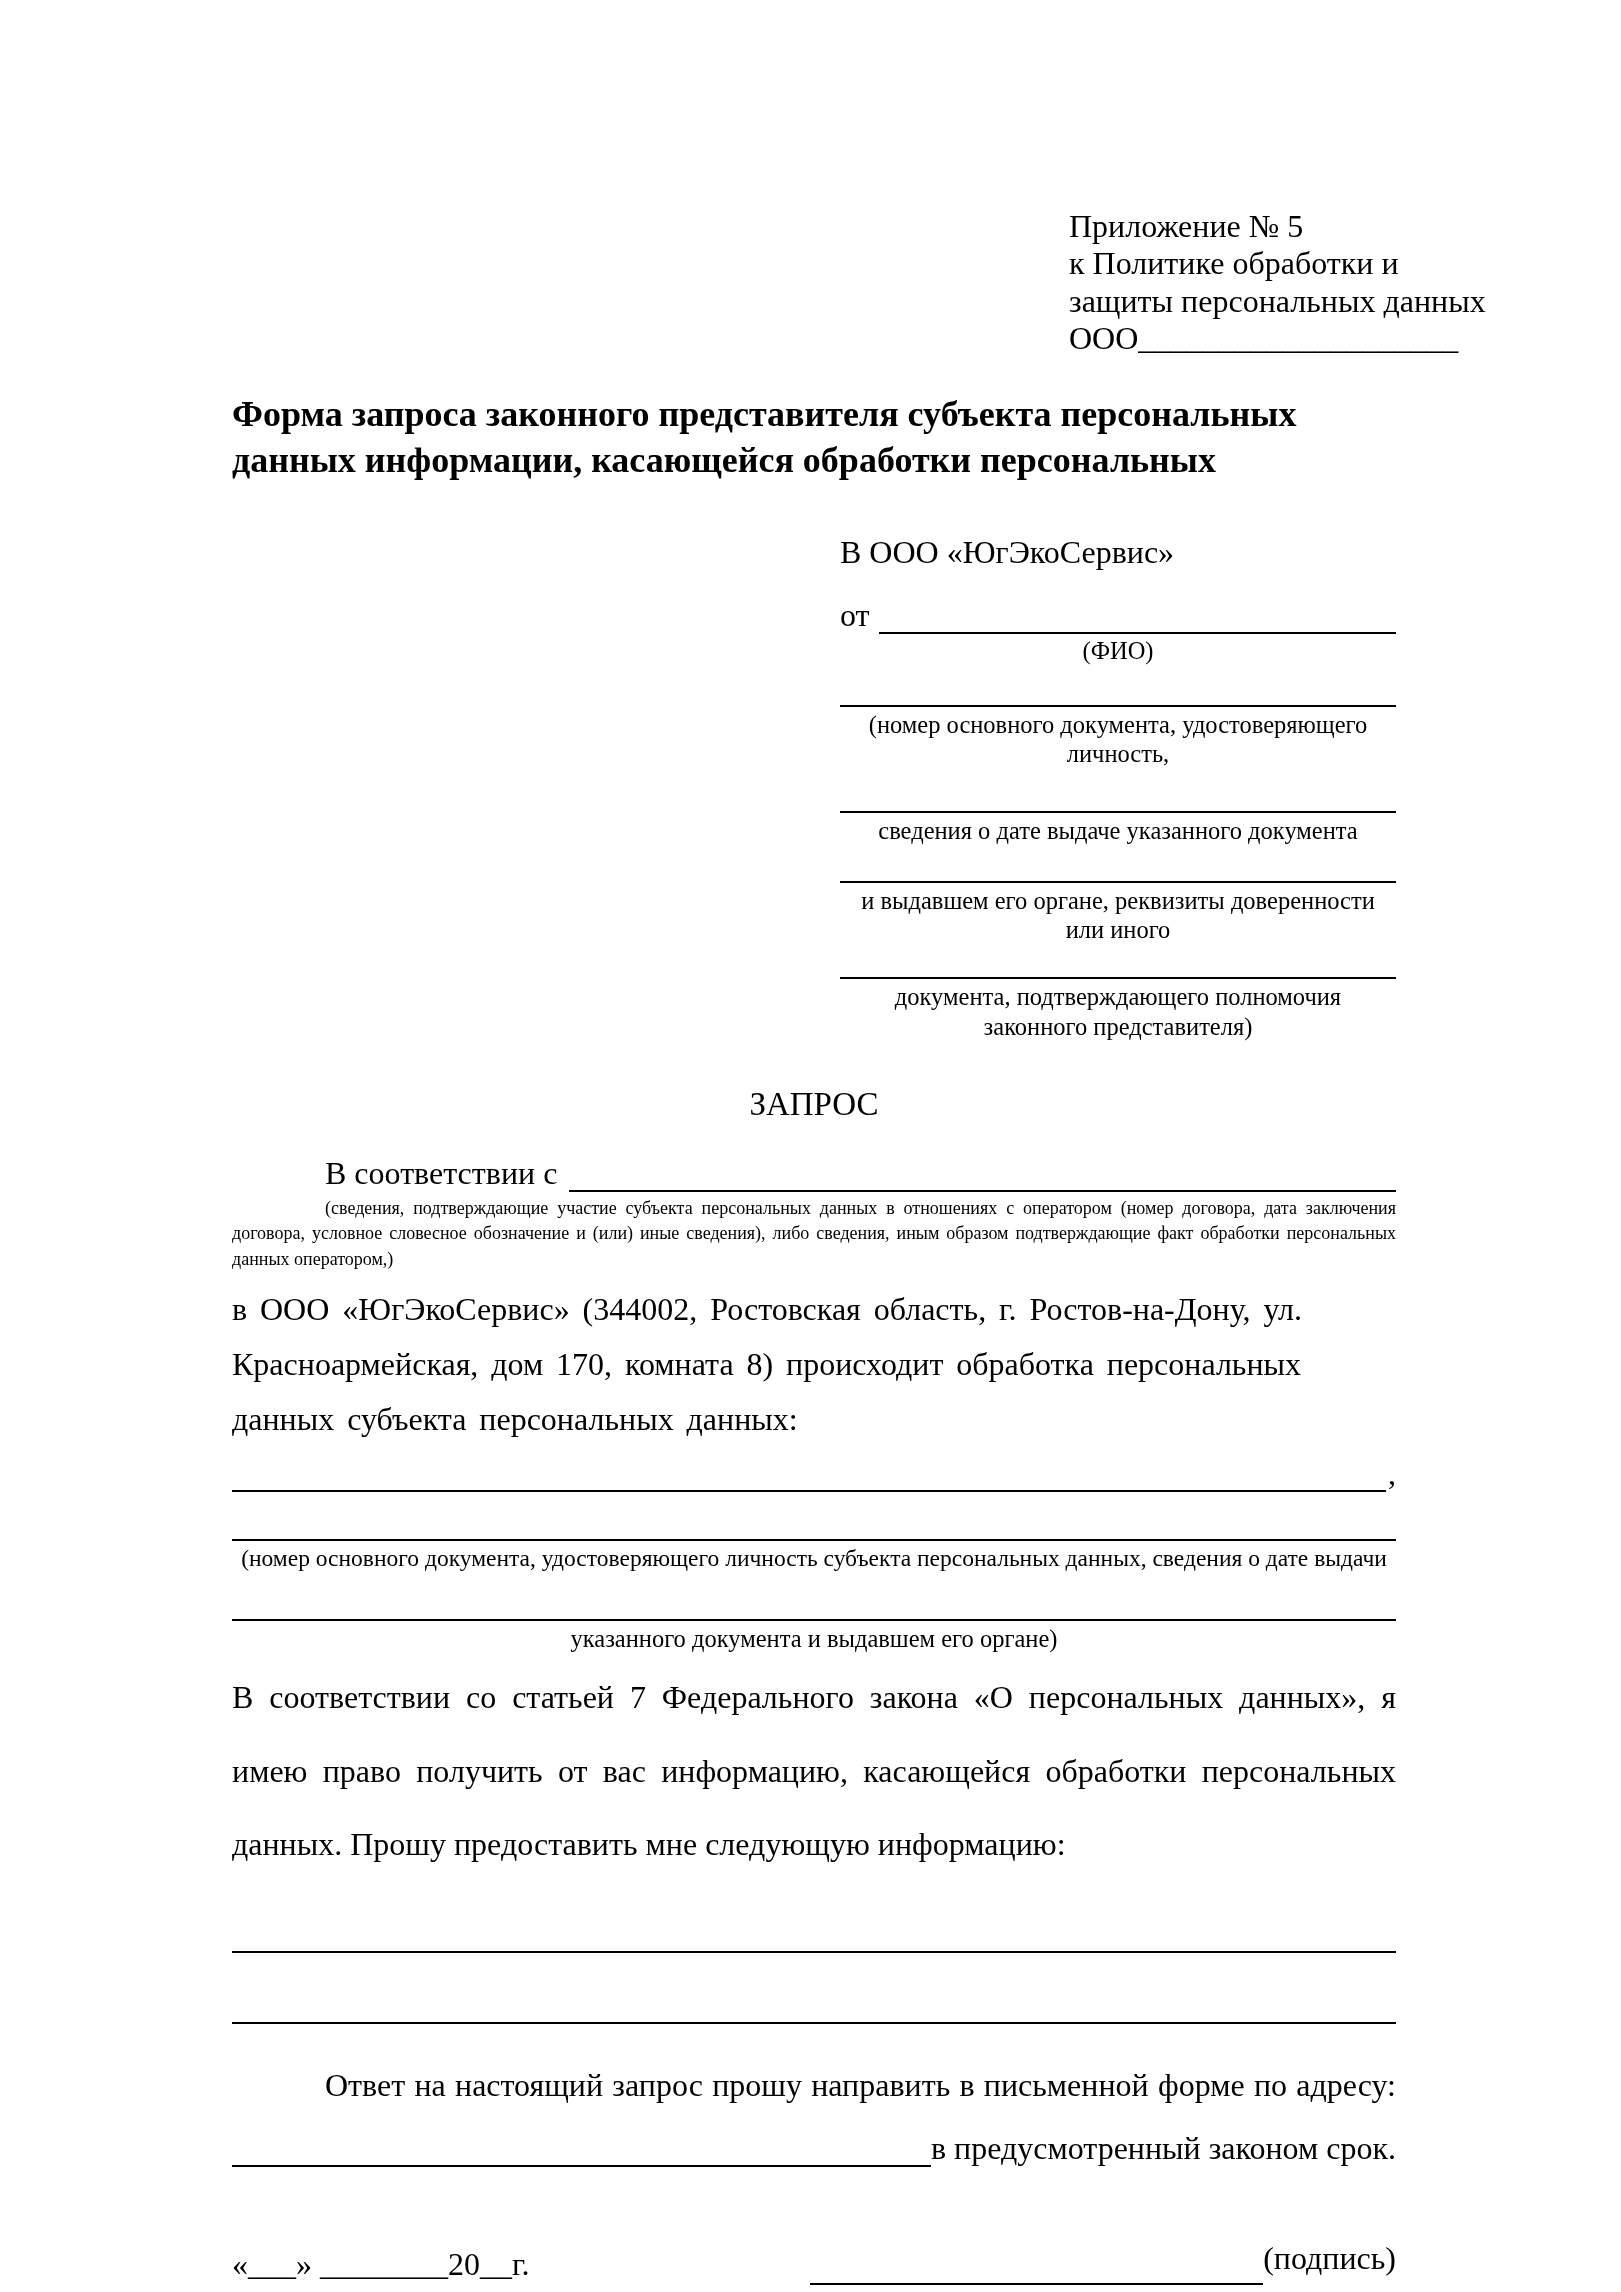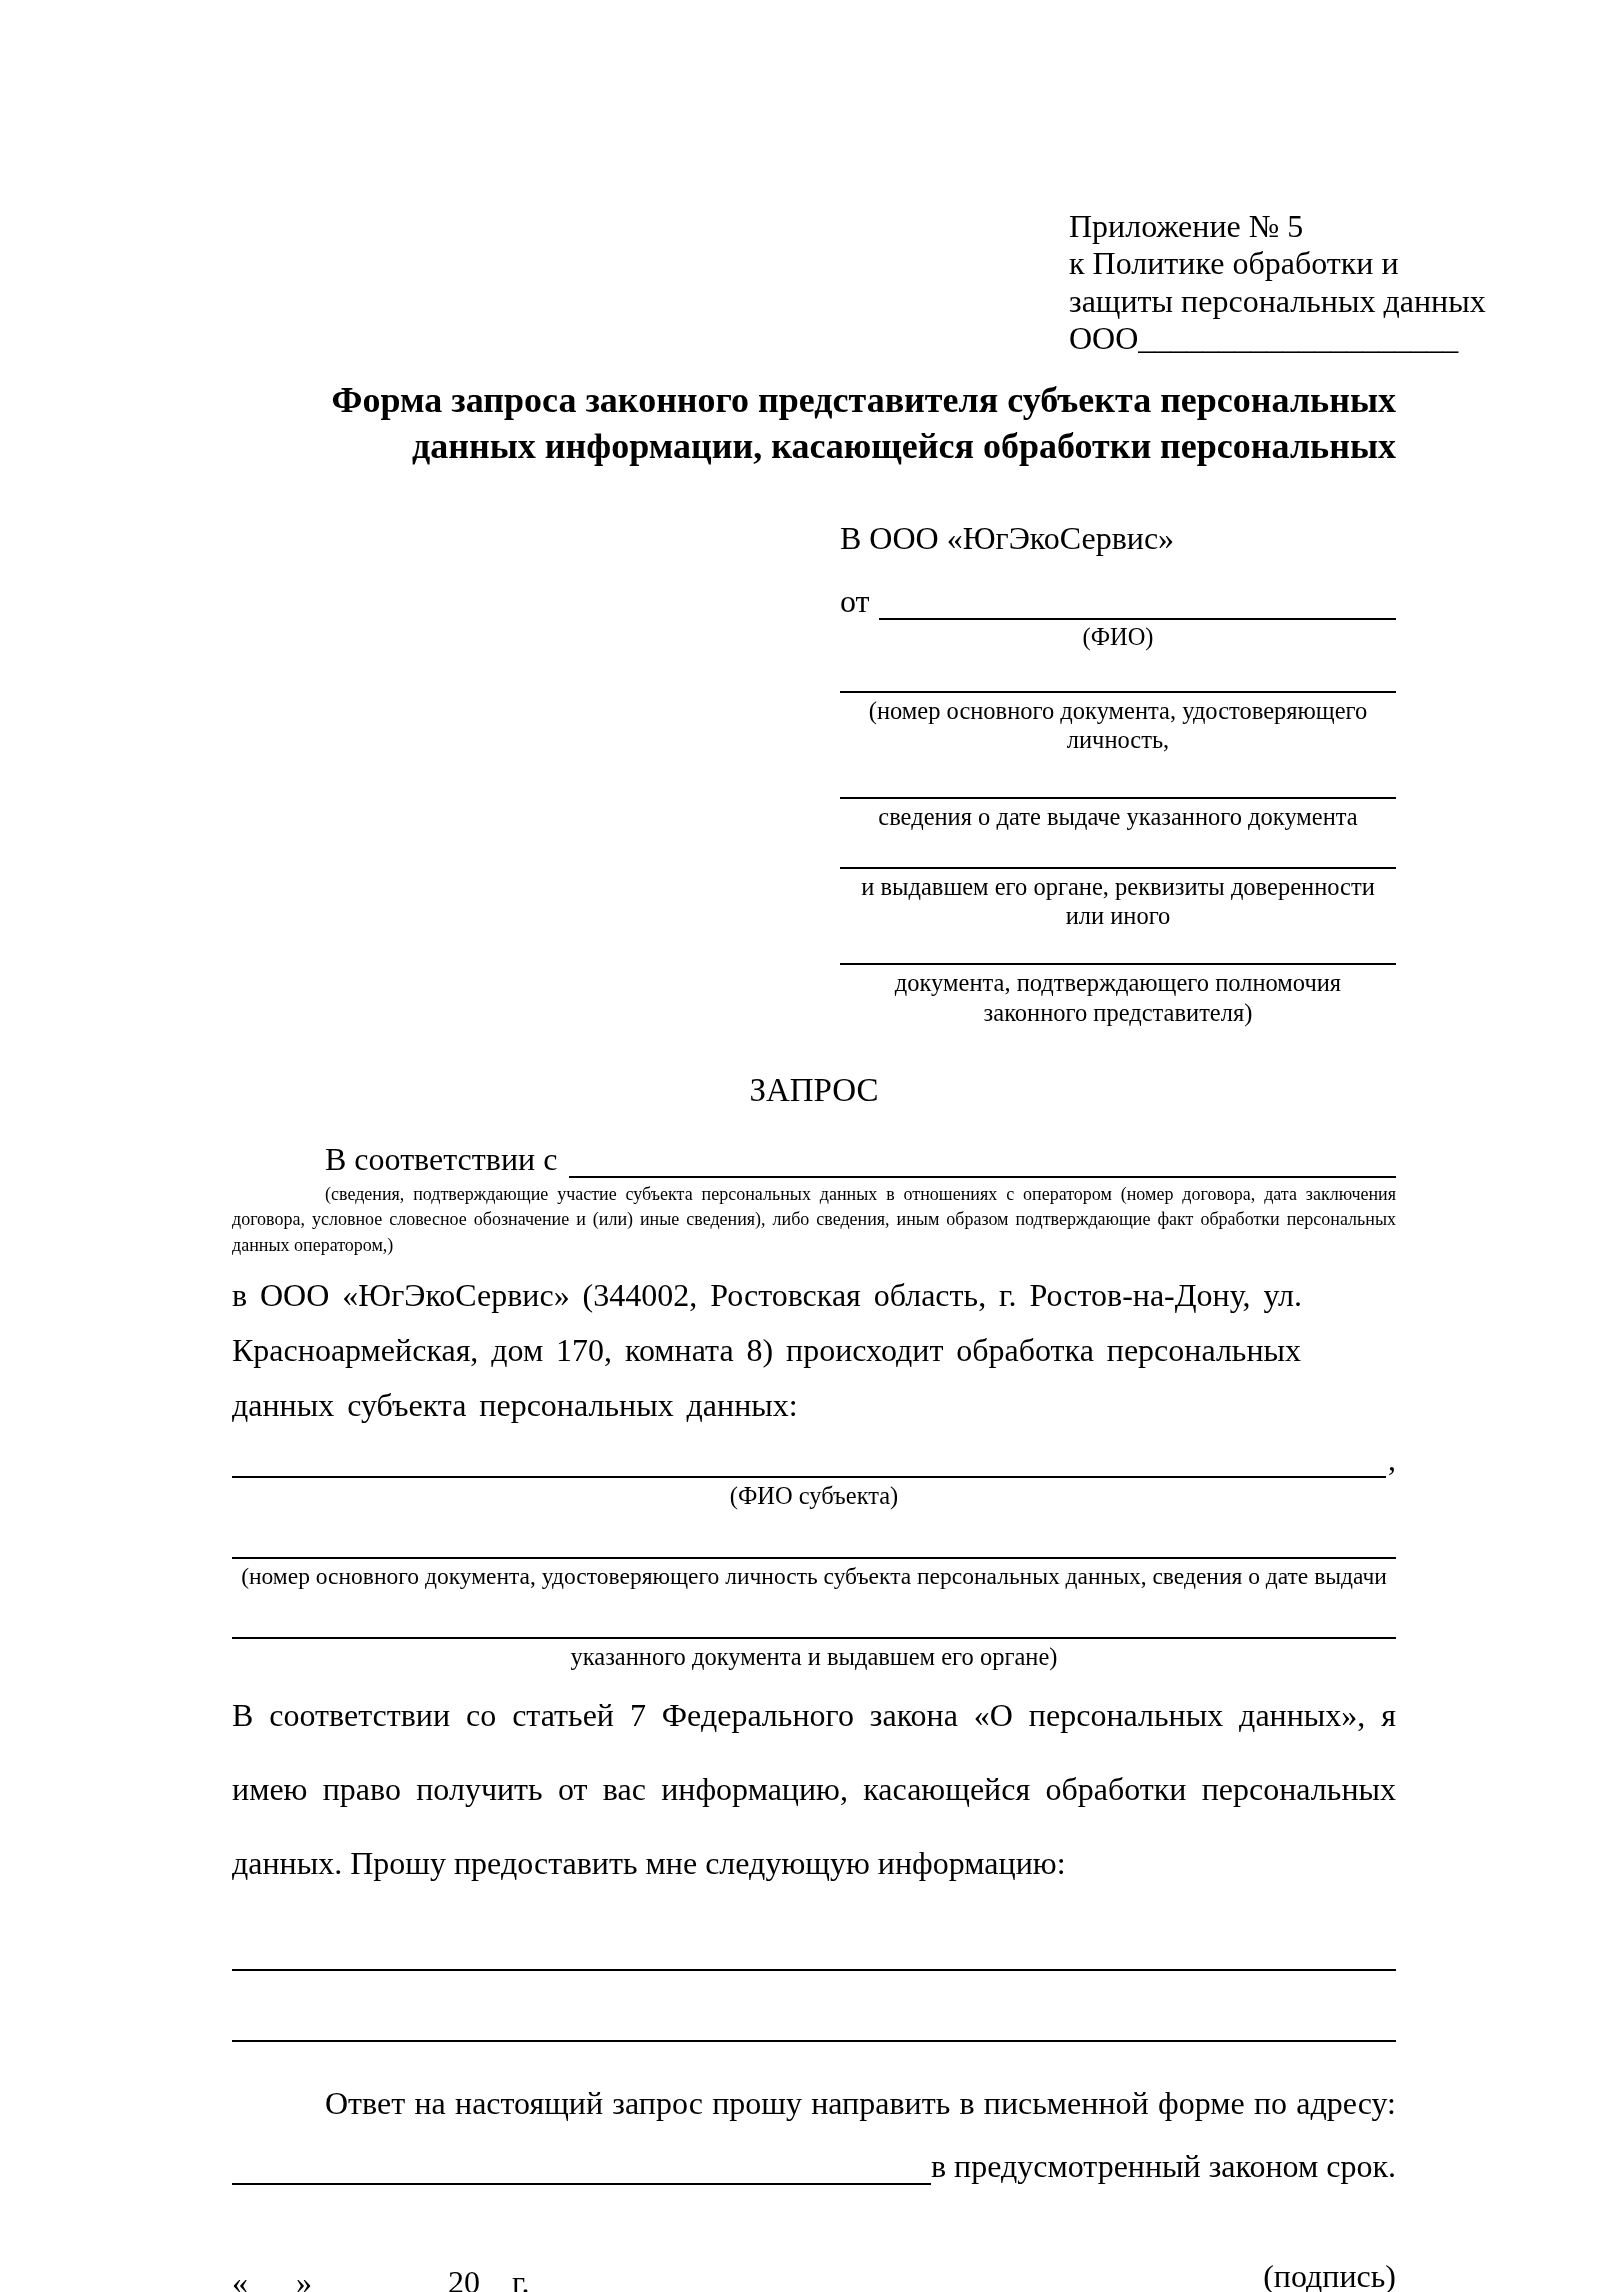--- a/index.html
+++ b/index.html
@@ -14,24 +14,24 @@
     padding: 208px 131px 0 232px;
     overflow: hidden;
   }
   .header-note {
     margin-left: 837px;
     font-size: 32px;
     line-height: 1.17;
     white-space: nowrap;
   }
   .title {
-    margin-top: 19px;
+    margin-top: 33px;
     font-size: 36px;
     font-weight: bold;
-    text-align: right;
+    text-align: left;
     line-height: 1.28;
   }
   .addressee {
     margin-left: 608px;
     margin-top: 51px;
     font-size: 32px;
   }
   .ot-row {
     display: flex;
     align-items: flex-end;
@@ -170,21 +170,20 @@
     <span class="fill"></span>
   </div>
   <div class="note">(сведения, подтверждающие участие субъекта персональных данных в отношениях с оператором (номер договора, дата заключения договора, условное словесное обозначение и (или) иные сведения), либо сведения, иным образом подтверждающие факт обработки персональных данных оператором,)</div>
 
   <div class="op-par">в ООО «ЮгЭкоСервис» (344002, Ростовская область, г. Ростов-на-Дону, ул. Красноармейская, дом 170, комната 8) происходит обработка персональных данных субъекта персональных данных:</div>
 
   <div class="subject-fio">
     <span class="fill"></span>
     <span class="comma">,</span>
   </div>
-  <div class="cap">(ФИО субъекта)</div>
 
   <div class="blank-tall"></div>
   <div class="cap cap-small">(номер основного документа, удостоверяющего личность субъекта персональных данных, сведения о дате выдачи</div>
 
   <div class="blank-tall"></div>
   <div class="cap">указанного документа и выдавшем его органе)</div>
 
   <div class="law-par">В соответствии со статьей 7 Федерального закона «О персональных данных», я имею право получить от вас информацию, касающейся обработки персональных данных. Прошу предоставить мне следующую информацию:</div>
 
   <div class="ruled"></div>

